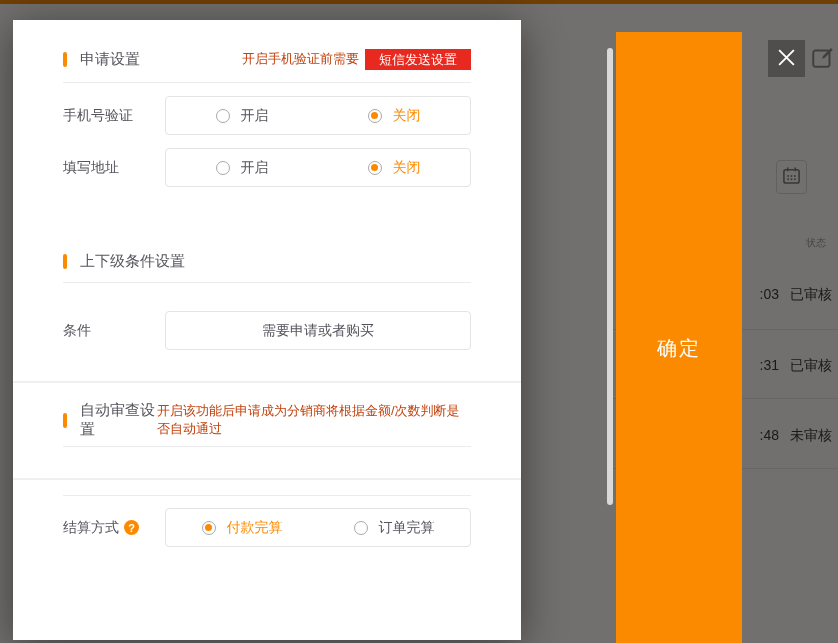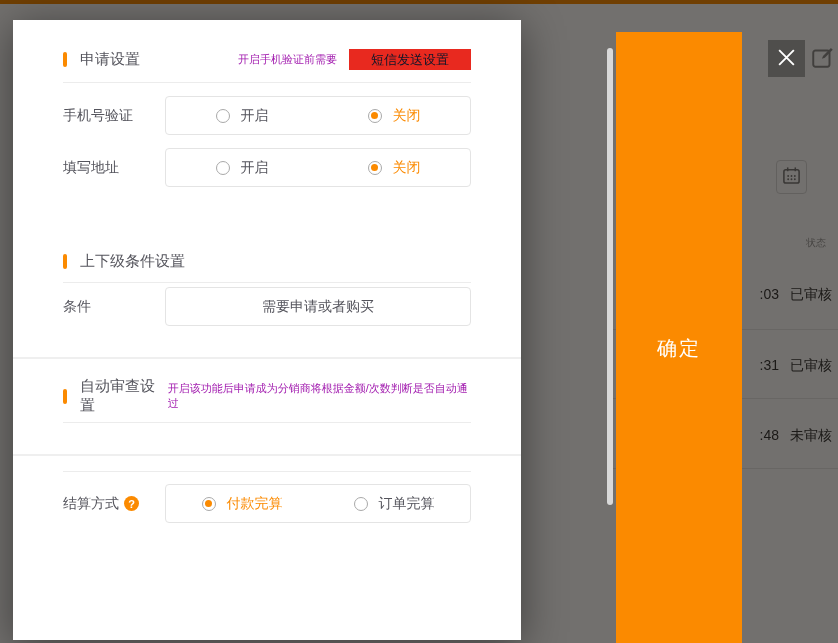--- a/index.html
+++ b/index.html
@@ -29,34 +29,34 @@
     background:#fff; z-index:20; box-shadow:0 6px 40px rgba(0,0,0,0.45); }
   .modal-body { height:592px; overflow:hidden; padding:0 50px; }
   .scroll-thumb { position:absolute; left:594px; top:28px; width:6px; height:457px;
     background:#d9d9d9; border-radius:3px; }
 
   .sec-head { display:flex; align-items:center; height:22px; }
   .marker { width:4px; height:15px; border-radius:2px; background:var(--accent);
     margin-right:13px; flex:none; }
   .sec-title { font-size:15px; color:#54545c; }
   .spacer { flex:1; }
-  .sec-note { font-size:11px; color:#a21caf; }
-  .badge { background:var(--badge); color:#0f172a; font-size:13px; line-height:1;
-    padding:4px 22px; margin-left:12px; }
+  .sec-note { font-size:13px; color:#c2410c; }
+  .badge { background:var(--badge); color:#ffffff; font-size:13px; line-height:1;
+    padding:4px 14px; margin-left:6px; }
 
   .underline { border-top:1px solid #ececec; }
   .divider { border-top:2px solid #efefef; margin-left:-50px; margin-right:-50px; }
 
   #s1-head { margin-top:28px; }
   #u1 { margin-top:12px; }
   #row1 { margin-top:13px; }
   #row2 { margin-top:13px; }
   #s2-head { margin-top:63px; }
   #u2 { margin-top:10px; }
-  #row3 { margin-top:4px; }
+  #row3 { margin-top:28px; }
   #d1 { margin-top:31px; }
   #s3-head { margin-top:26px; }
   #u3 { margin-top:15px; }
   #row4 { margin-top:13px; }
   #d2 { margin-top:31px; }
   #s4-head { margin-top:27px; }
   #u4 { margin-top:15px; }
   #row5 { margin-top:12px; }
 
   .form-row { display:flex; }

